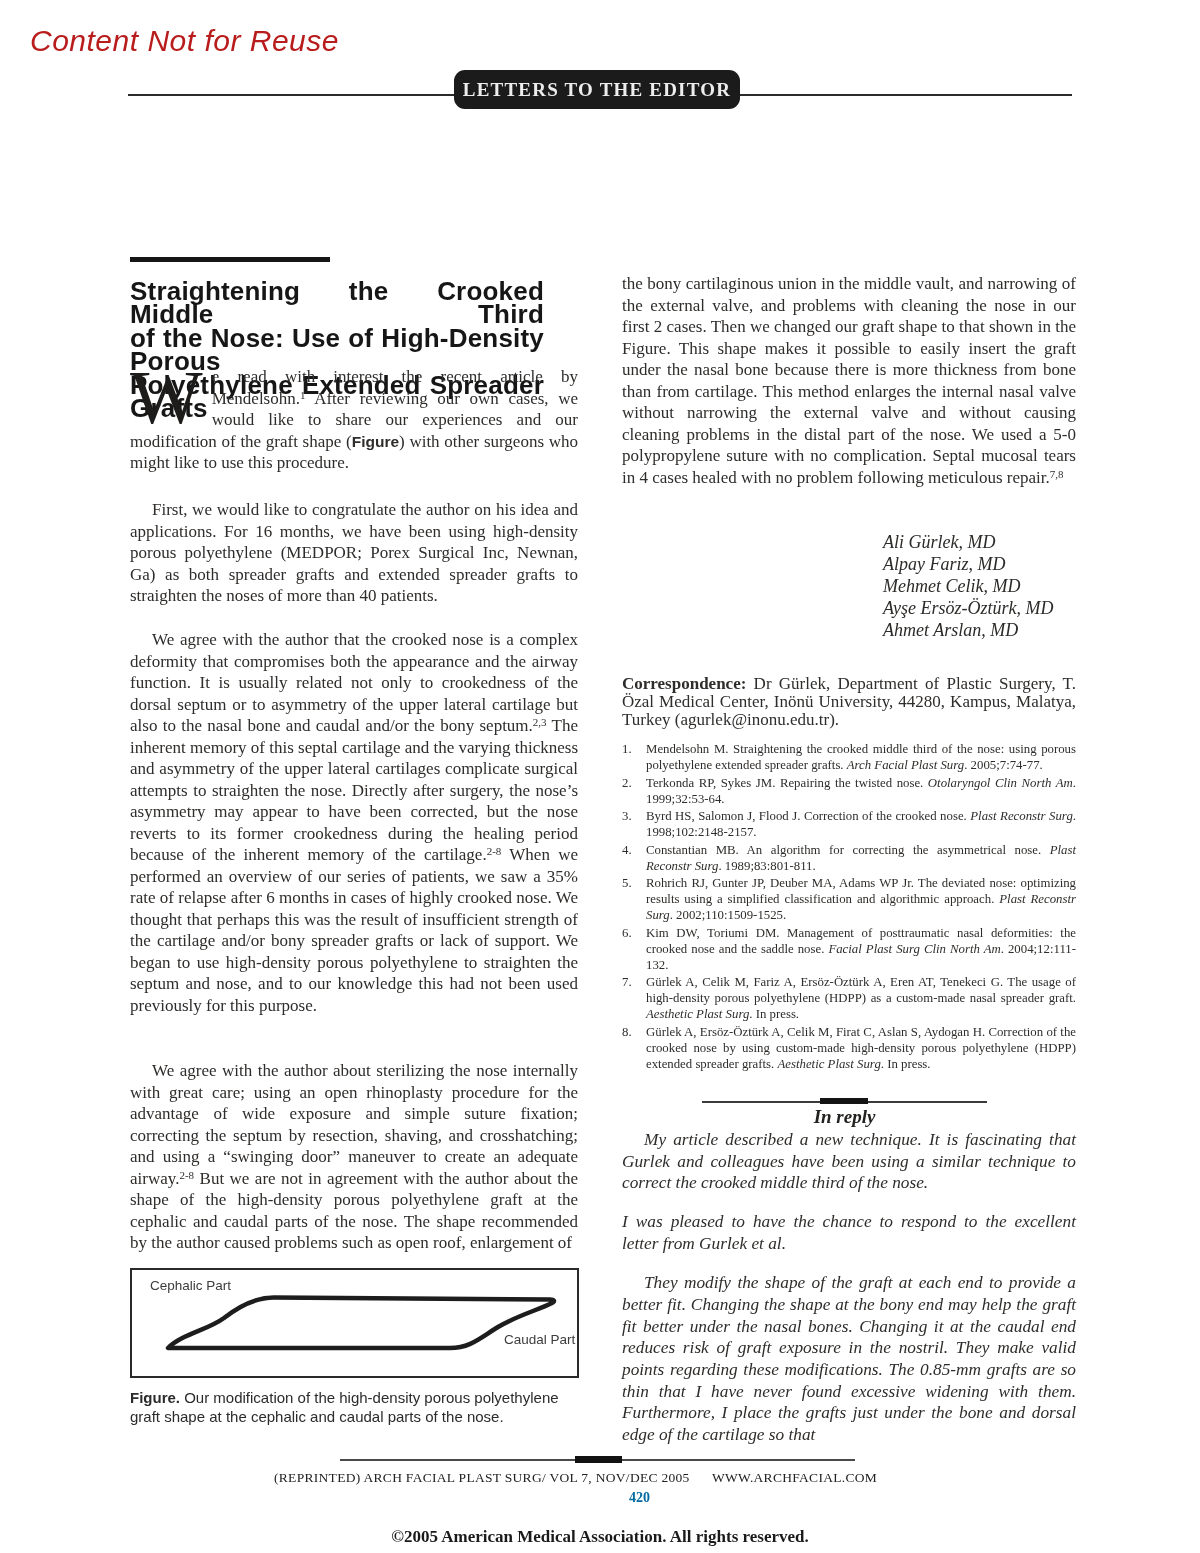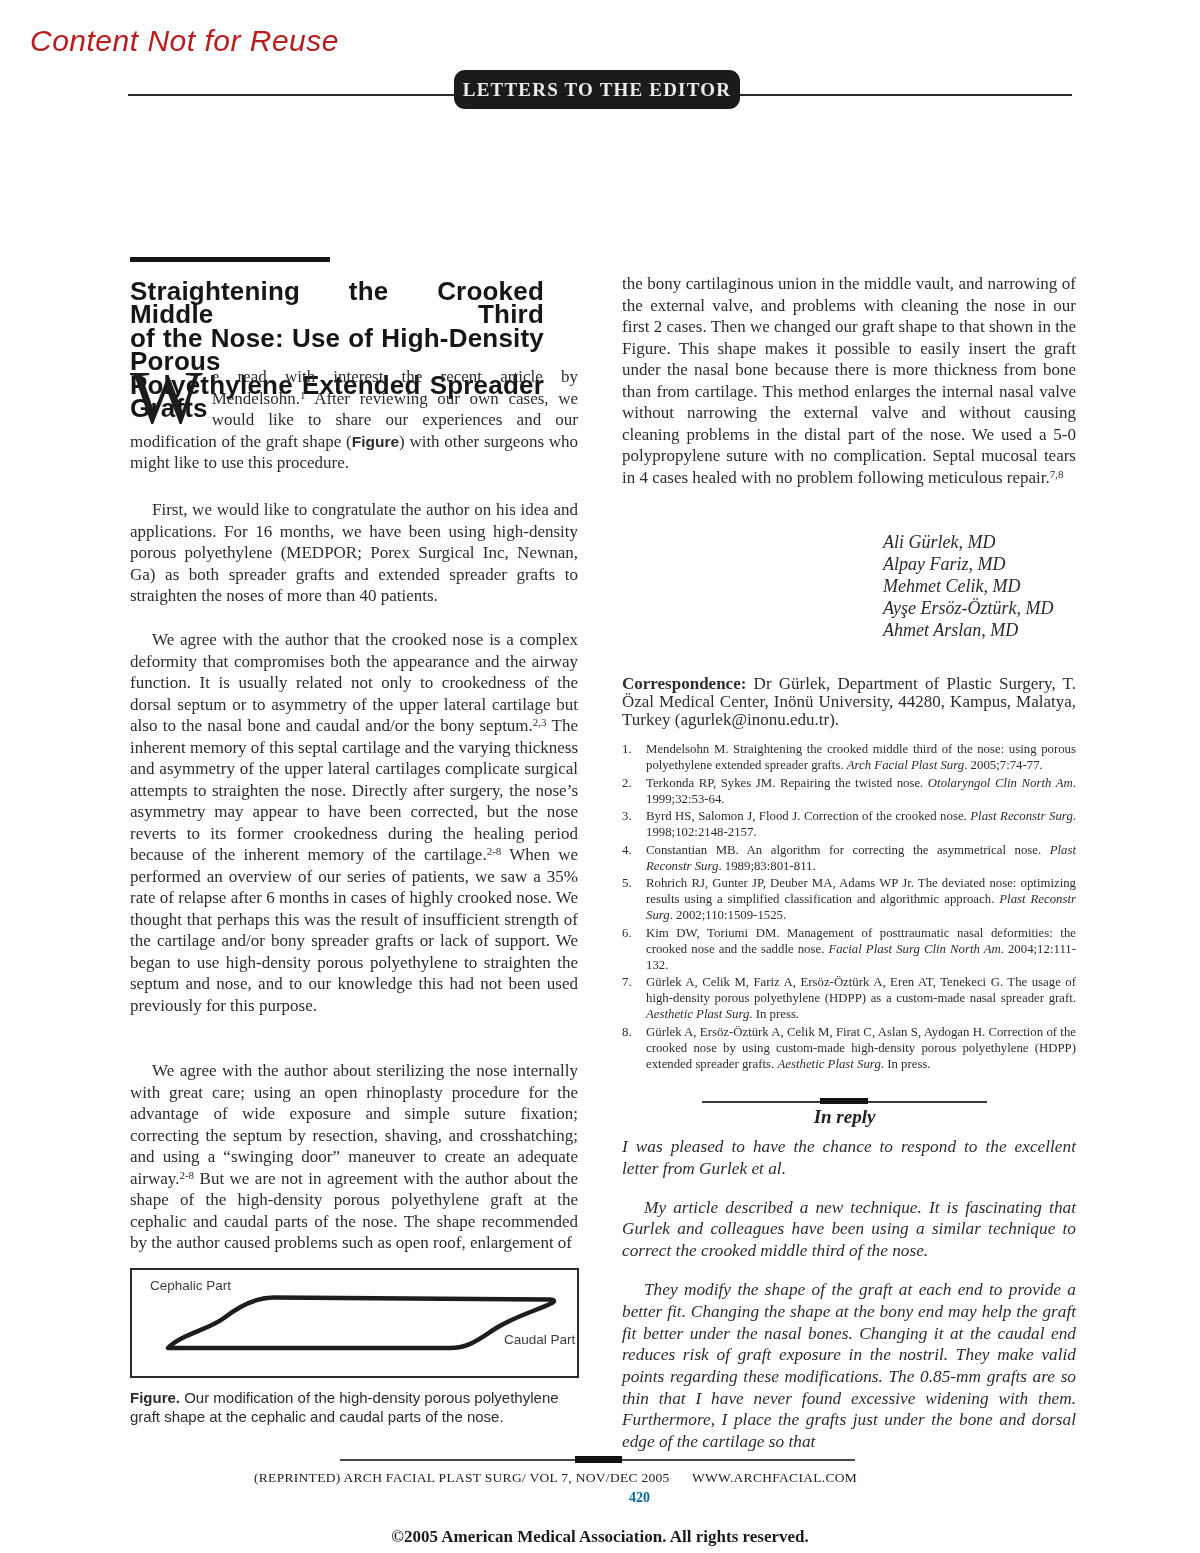--- a/index.html
+++ b/index.html
@@ -52,21 +52,21 @@
   .reply-divider{position:relative;width:285px;height:8px;margin:0 0 0 80px;}
   .reply-rule{position:absolute;left:0;top:4px;width:285px;height:2px;background:#3a3a3a;}
   .reply-tick{position:absolute;left:118px;top:1px;width:48px;height:6px;background:#141414;}
   .reply-heading{width:285px;margin-left:80px;text-align:center;font-weight:bold;font-style:italic;font-size:19px;line-height:24px;color:#242220;}
   .reply-par{width:454px;font-style:italic;font-size:17.3px;line-height:21.7px;text-align:justify;margin-top:0;}
   .reply-par.first{margin-top:7px;}
 
   
   .footer-rule{left:340px;top:1459px;width:515px;height:2px;background:#4a4a4a;}
   .footer-tick{left:575px;top:1456px;width:47px;height:7px;background:#121212;}
-  .footer-text{font-size:13.5px;color:#222;letter-spacing:.3px;white-space:nowrap;}
+  .footer-text{font-size:13.5px;color:#222;letter-spacing:.3px;white-space:nowrap;margin-left:20px;}
   .footer-reprint{left:254px;top:1470px;}
   .footer-site{left:692px;top:1470px;}
   .footer-page{left:550px;top:1490px;width:100px;text-align:right;font-weight:bold;font-size:14px;color:#0369a1;}
   .footer-copyright{left:0;top:1527px;width:1200px;text-align:center;font-weight:bold;font-size:17px;color:#1a1a1a;}
 </style>
 </head>
 <body>
 
 <div class="page">
 
@@ -156,22 +156,22 @@
         <span class="ref-text">Gürlek A, Ersöz-Öztürk A, Celik M, Firat C, Aslan S, Aydogan H. Correction of the crooked nose by using custom-made high-density porous polyethylene (HDPP) extended spreader grafts. <i>Aesthetic Plast Surg</i>.  In press.</span>
       </div>
   </div>
 
   <div class="abs reply">
     <div class="reply-divider">
       <div class="reply-rule"></div>
       <div class="reply-tick"></div>
     </div>
     <div class="reply-heading">In reply</div>
+    <p class="reply-par ind">My article described a new technique. It is fascinating that Gurlek and colleagues have been using a similar technique to correct the crooked middle third of the nose.</p>
     <p class="reply-par first">I was pleased to have the chance to respond to the excellent letter from Gurlek et al.</p>
-    <p class="reply-par ind">My article described a new technique. It is fascinating that Gurlek and colleagues have been using a similar technique to correct the crooked middle third of the nose.</p>
     <p class="reply-par ind">They modify the shape of the graft at each end to provide a better fit. Changing the shape at the bony end may help the graft fit better under the nasal bones. Changing it at the caudal end reduces risk of graft exposure in the nostril. They make valid points regarding these modifications. The 0.85-mm grafts are so thin that I have never found excessive widening with them. Furthermore, I place the grafts just under the bone and dorsal edge of the cartilage so that</p>
   </div>
 
   <div class="abs footer-rule"></div>
   <div class="abs footer-tick"></div>
   <div class="abs footer-text footer-reprint">(REPRINTED) ARCH FACIAL PLAST SURG/ VOL 7,  NOV/DEC 2005</div>
   <div class="abs footer-text footer-site">WWW.ARCHFACIAL.COM</div>
   <div class="abs footer-page">420</div>
   <div class="abs footer-copyright">©2005 American Medical Association. All rights reserved.</div>
 

